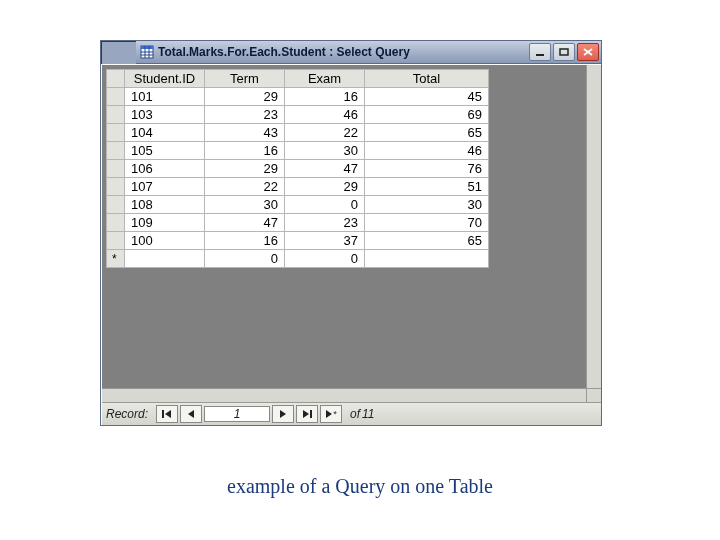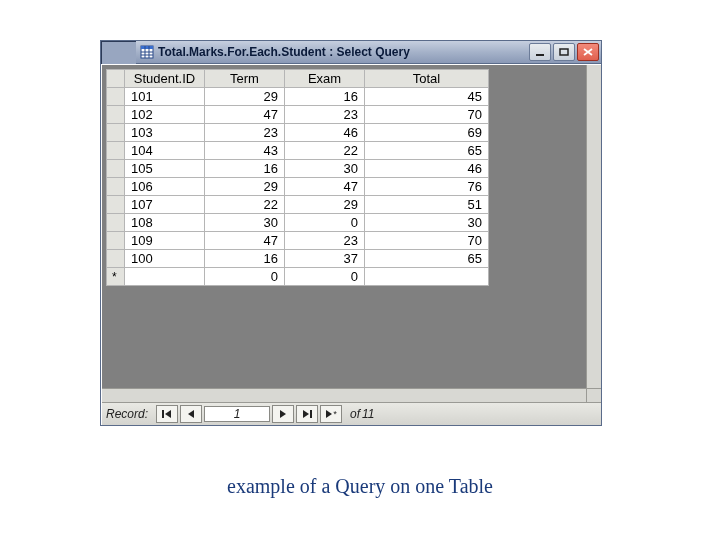--- a/index.html
+++ b/index.html
@@ -228,27 +228,20 @@
         <tbody id="tbody">
             <tr>
               <td class="rowhdr"></td>
               <td class="c-sid">101</td>
               <td class="c-term num">29</td>
               <td class="c-exam num">16</td>
               <td class="c-total num">45</td>
             </tr>
             <tr>
               <td class="rowhdr"></td>
-              <td class="c-sid">102</td>
-              <td class="c-term num">47</td>
-              <td class="c-exam num">23</td>
-              <td class="c-total num">70</td>
-            </tr>
-            <tr>
-              <td class="rowhdr"></td>
               <td class="c-sid">103</td>
               <td class="c-term num">23</td>
               <td class="c-exam num">46</td>
               <td class="c-total num">69</td>
             </tr>
             <tr>
               <td class="rowhdr"></td>
               <td class="c-sid">104</td>
               <td class="c-term num">43</td>
               <td class="c-exam num">22</td>

